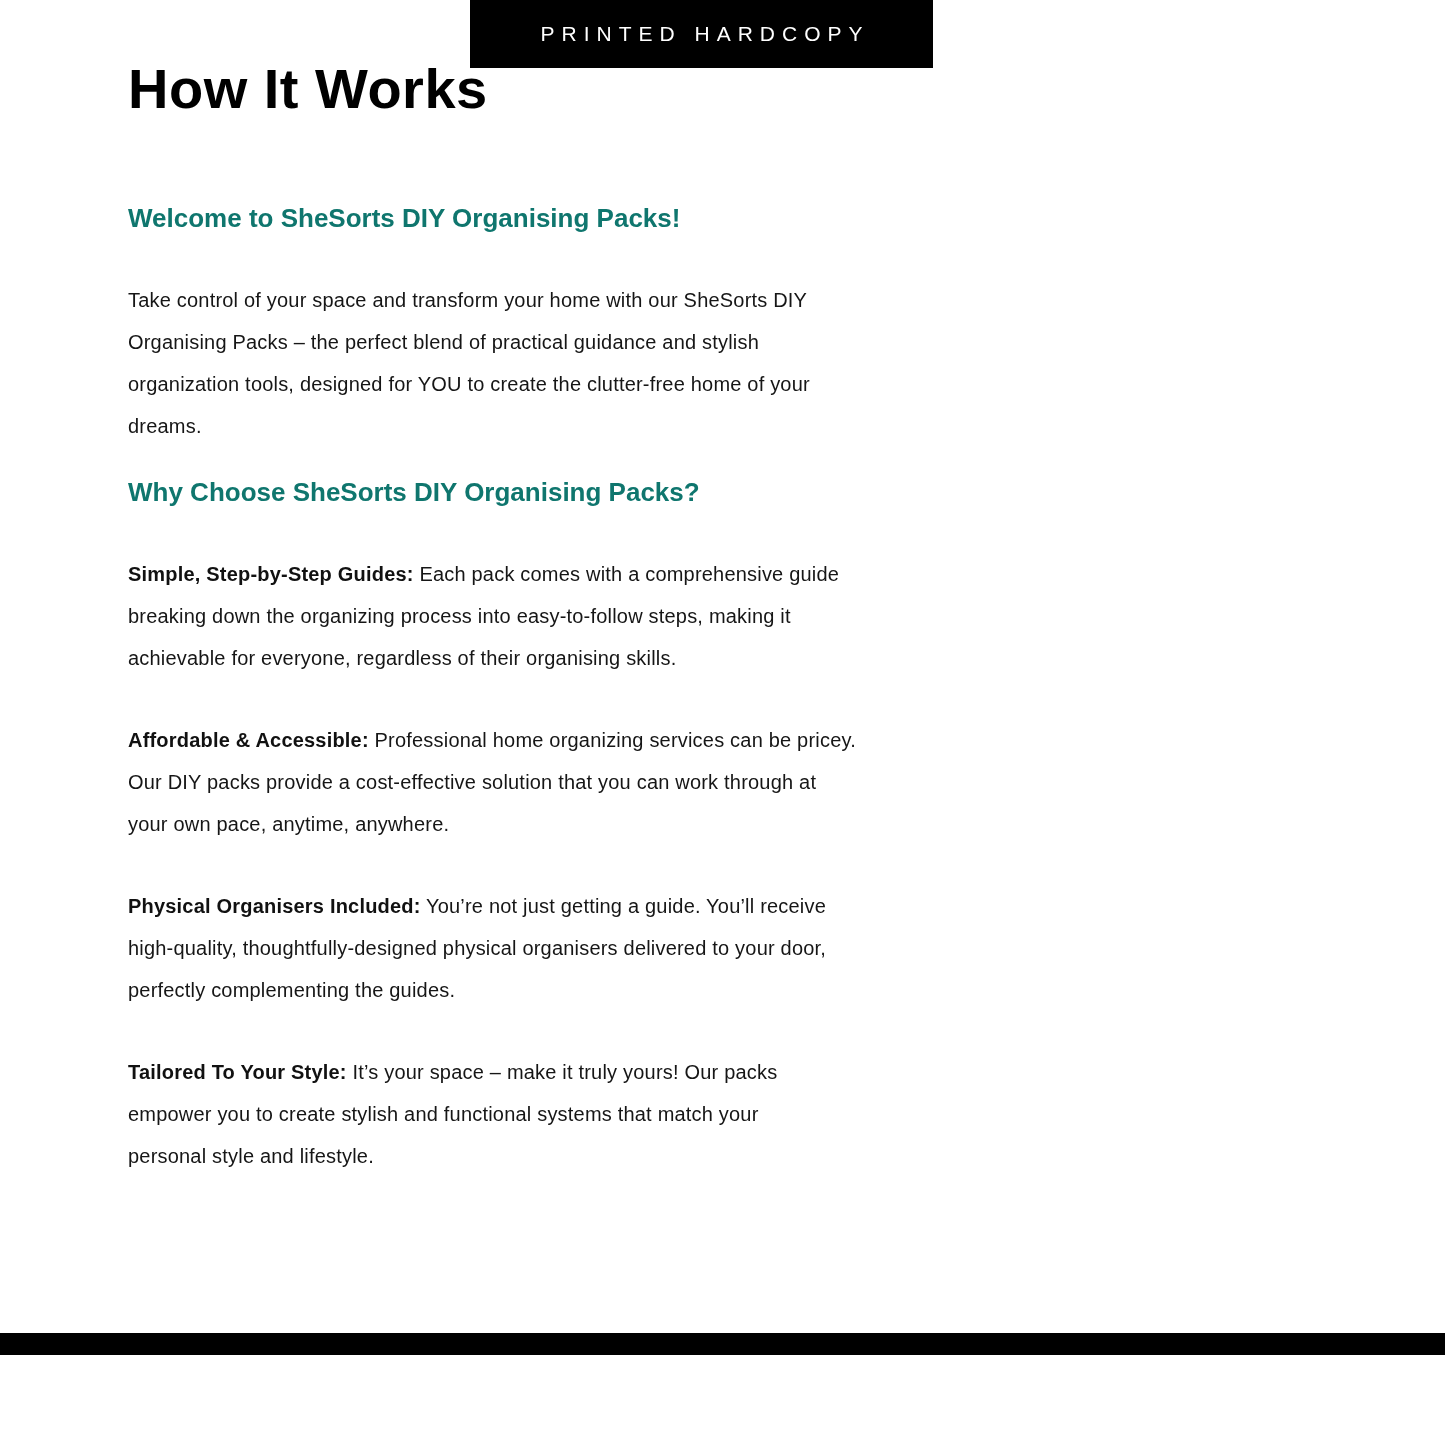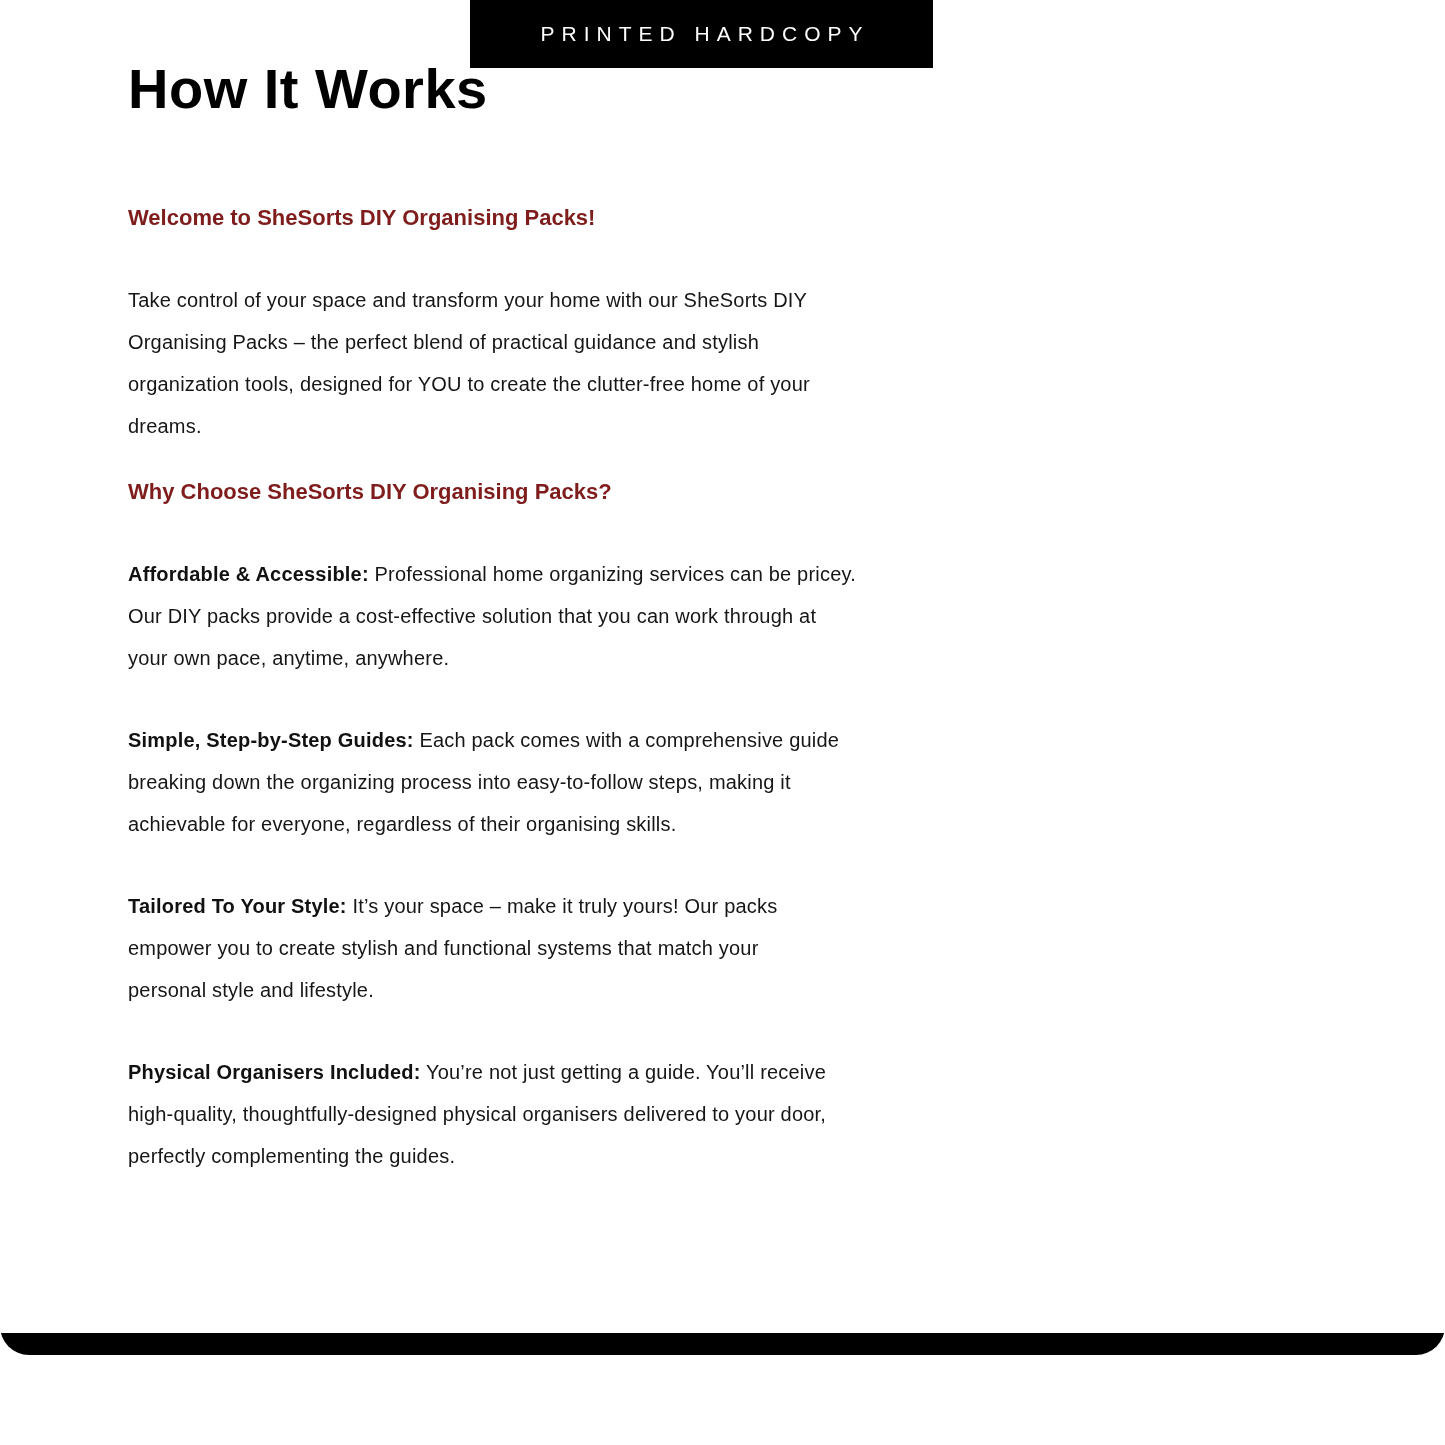--- a/index.html
+++ b/index.html
@@ -4,21 +4,20 @@
 <style>
   * { margin: 0; padding: 0; box-sizing: border-box; }
   html, body { background: #ffffff; }
   .page {
     position: relative;
     width: 1445px;
     height: 1355px;
     background: #ffffff;
     overflow: hidden;
     font-family: "Liberation Sans", "DejaVu Sans", sans-serif;
-    border-radius: 29px;
   }
   .badge {
     position: absolute;
     top: 0;
     left: 470px;
     width: 463px;
     height: 68px;
     background: #000000;
     display: flex;
     align-items: center;
@@ -42,24 +41,24 @@
   }
   .content h1 {
     margin-top: 53px;
     font-size: 56px;
     line-height: 72px;
     font-weight: 700;
     letter-spacing: 0.5px;
     color: #000000;
   }
   .content h2 {
-    font-size: 22px;
+    font-size: 26px;
     line-height: 42px;
     font-weight: 700;
-    color: #7f1d1d;
+    color: #0f766e;
   }
   .content h2.welcome { margin-top: 72px; }
   .content h2.why { margin-top: 24px; }
   .content p.body {
     margin-top: 40px;
     font-size: 20px;
     line-height: 42px;
     font-weight: 400;
     letter-spacing: 0.2px;
     white-space: pre-line;
@@ -99,34 +98,34 @@
 
     <h2 class="welcome">Welcome to SheSorts DIY Organising Packs!</h2>
 
     <p class="body">Take control of your space and transform your home with our SheSorts DIY
 Organising Packs – the perfect blend of practical guidance and stylish
 organization tools, designed for YOU to create the clutter-free home of your
 dreams.</p>
 
     <h2 class="why">Why Choose SheSorts DIY Organising Packs?</h2>
 
+    <p class="body"><b>Simple, Step-by-Step Guides:</b><span> Each pack comes with a comprehensive guide
+breaking down the organizing process into easy-to-follow steps, making it
+achievable for everyone, regardless of their organising skills.</span></p>
+
     <p class="body"><b>Affordable &amp; Accessible:</b><span> Professional home organizing services can be pricey.
 Our DIY packs provide a cost-effective solution that you can work through at
 your own pace, anytime, anywhere.</span></p>
 
-    <p class="body"><b>Simple, Step-by-Step Guides:</b><span> Each pack comes with a comprehensive guide
-breaking down the organizing process into easy-to-follow steps, making it
-achievable for everyone, regardless of their organising skills.</span></p>
+    <p class="body"><b>Physical Organisers Included:</b><span> You’re not just getting a guide. You’ll receive
+high-quality, thoughtfully-designed physical organisers delivered to your door,
+perfectly complementing the guides.</span></p>
 
     <p class="body"><b>Tailored To Your Style:</b><span> It’s your space – make it truly yours! Our packs
 empower you to create stylish and functional systems that match your
 personal style and lifestyle.</span></p>
-
-    <p class="body"><b>Physical Organisers Included:</b><span> You’re not just getting a guide. You’ll receive
-high-quality, thoughtfully-designed physical organisers delivered to your door,
-perfectly complementing the guides.</span></p>
   </main>
 
   <footer class="footer">
     <span>We Shop, You Organise – Physical</span>
   </footer>
 
 </div>
 
 </body></html>

